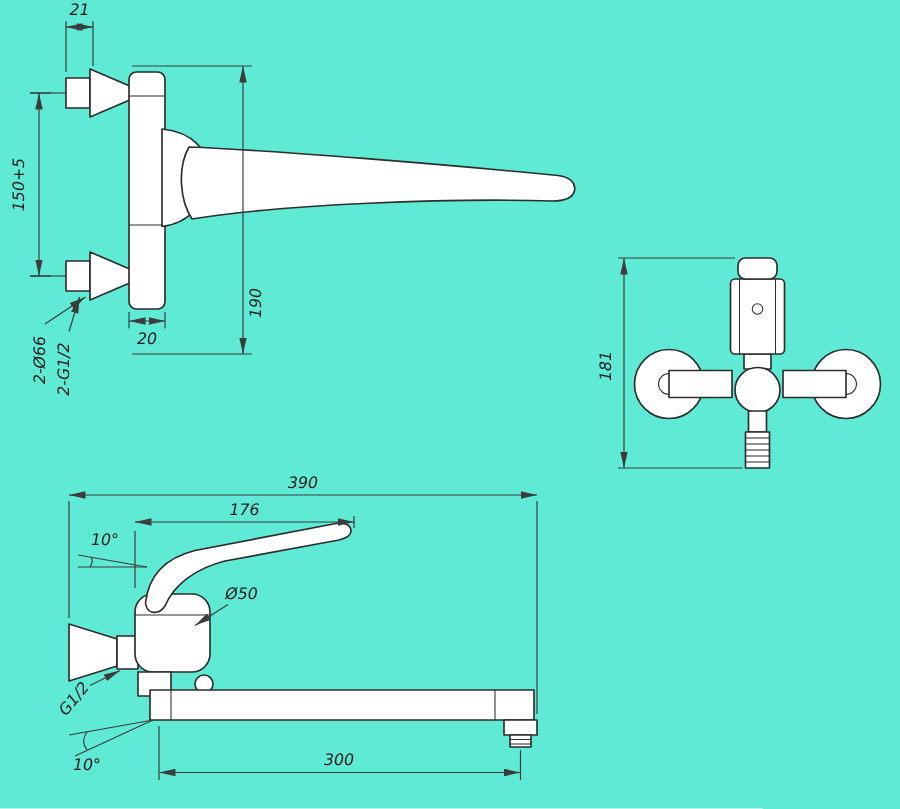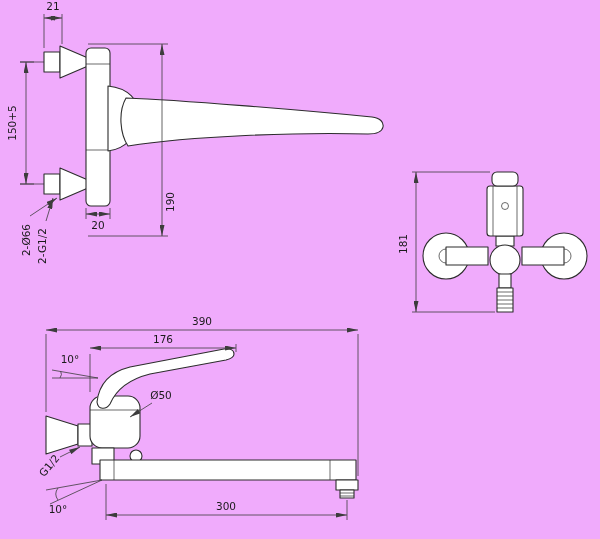--- a/index.html
+++ b/index.html
@@ -1,16 +1,16 @@
 <!DOCTYPE html>
 <html><head>
 <meta charset="utf-8">
 <style>
   html,body{margin:0;padding:0;background:#ffffff;}
-  .sheet{width:600px;height:539px;background:#f0abfc;position:relative;overflow:hidden;}
+  .sheet{width:600px;height:539px;background:#5eead4;position:relative;overflow:hidden;font-style:italic;}
   svg{display:block;}
   .outline{fill:#ffffff;stroke:#2d2d2d;stroke-width:1.1;stroke-linejoin:round;}
   .thin{fill:none;stroke:#2d2d2d;stroke-width:0.7;}
   .dim{fill:none;stroke:#3c3c3c;stroke-width:0.8;}
   text.dimtxt{font-family:"DejaVu Sans", sans-serif;font-size:10.5px;fill:#1a1a1a;}
 </style>
 </head>
 <body>
 
 <div class="sheet">

